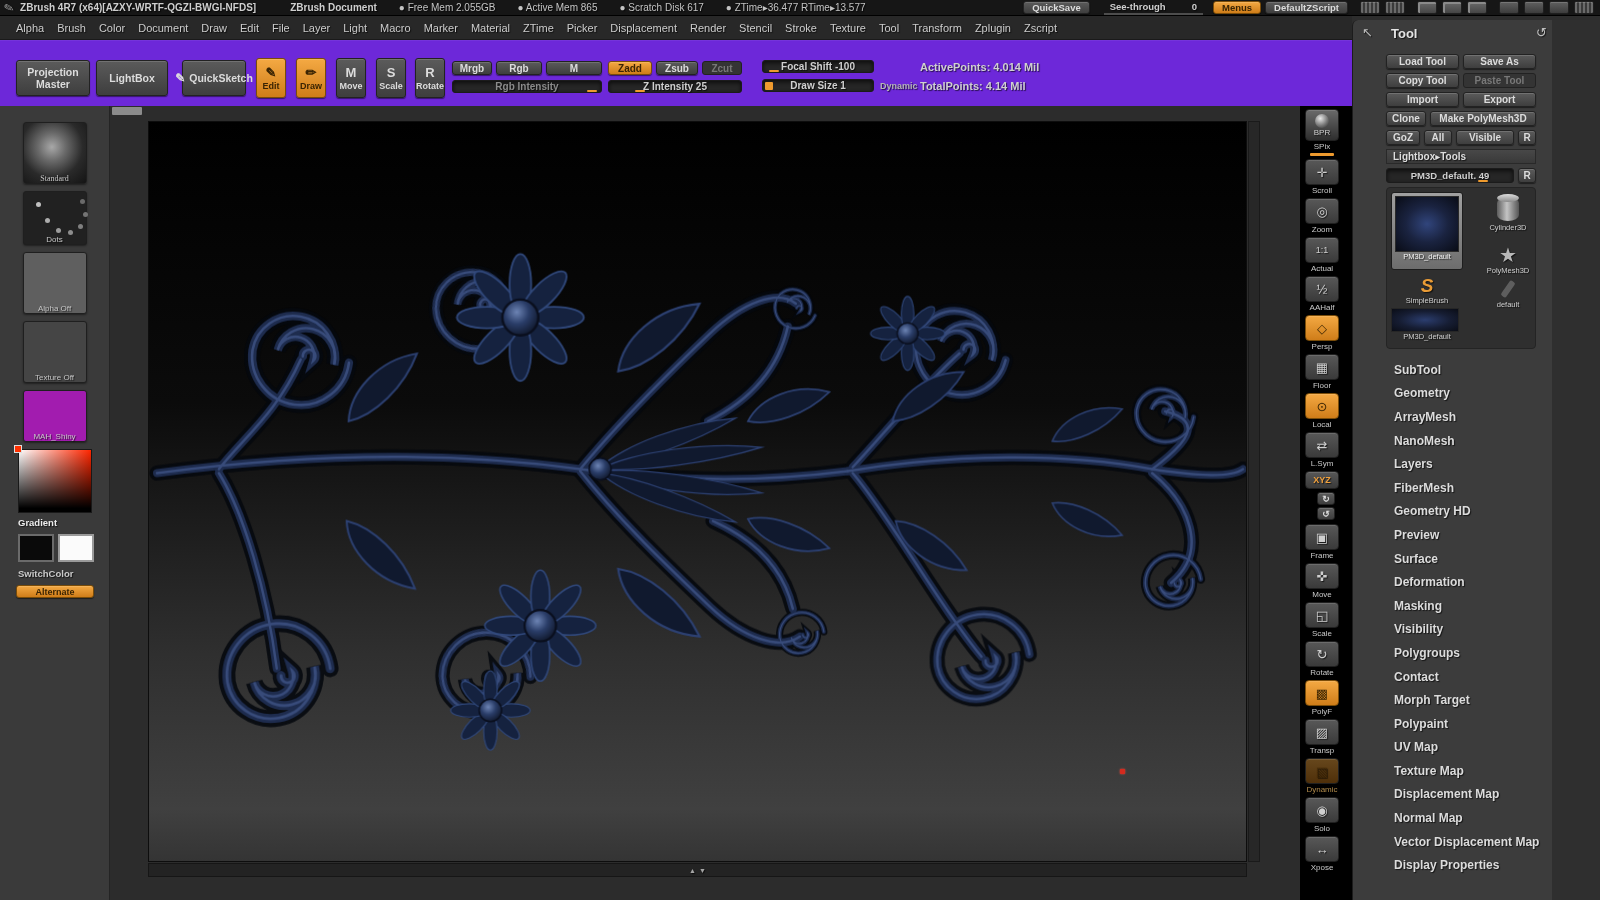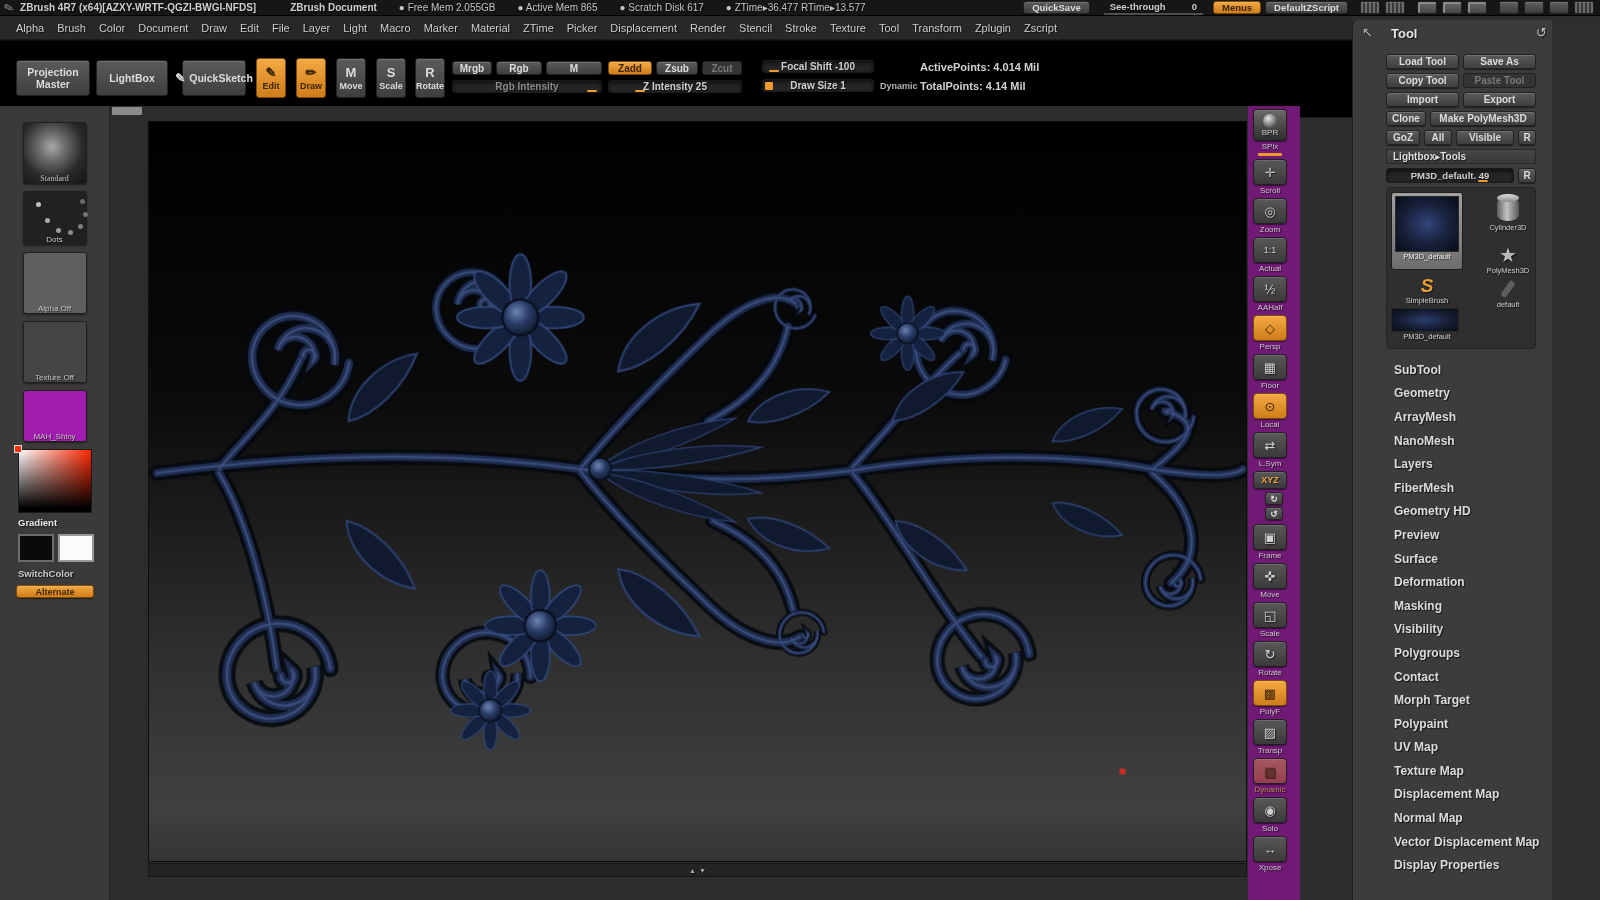--- a/index.html
+++ b/index.html
@@ -33,21 +33,21 @@
   .tb-ico.stripes { background:repeating-linear-gradient(90deg,#6a6a6a 0 2px,#3a3a3a 2px 4px); }
   .tb-ico.page { background:linear-gradient(#6a6a6a,#454545); box-shadow:inset 2px 2px 0 #8a8a8a; }
 
   
   #menubar { position:absolute; left:0; top:16px; width:1352px; height:24px; background:#282828;
     border-bottom:1px solid #1a1a1a; display:flex; align-items:center; gap:13px; padding-left:16px;
     font-size:11px; color:#cccccc; }
   #menubar .mi { cursor:default; }
 
   
-  #shelf { position:absolute; left:0; top:40px; width:1352px; height:78px; background:#000000;
+  #shelf { position:absolute; left:0; top:40px; width:1352px; height:78px; background:#6d28d9;
     border-bottom:1px solid #1d1d1d; box-shadow:inset 0 1px 0 rgba(255,255,255,.06); }
   #shelf > * { position:absolute; }
   .big-btn { font-size:10.5px; line-height:12px; flex-direction:column; }
   .mode-btn { width:30px; height:40px; flex-direction:column; font-size:9px; gap:1px; }
   .mode-btn .mico { font-size:13px; line-height:14px; }
   .small-btn { height:14px; font-size:10px; }
   .pts { font-size:11px; font-weight:bold; color:#d0d0d0; }
   .dyn { font-size:9px; color:#b5b5b5; font-weight:bold; }
   .handle { position:absolute; left:2px; top:2px; width:8px; height:8px; background:#ee9a2e; border-radius:1px; }
 
@@ -85,21 +85,21 @@
   #document svg { display:block; width:100%; height:100%; }
   #vscroll { position:absolute; left:1138px; top:15px; width:12px; height:741px; background:#272727;
     border:1px solid #1a1a1a; }
   #hscroll { position:absolute; left:38px; top:757px; width:1099px; height:14px; background:#232323;
     border:1px solid #161616; display:flex; align-items:center; justify-content:center; gap:3px;
     font-size:7px; color:#a5a5a5; }
   .red-marker { position:absolute; left:971px; top:647px; width:5px; height:5px; background:#d42a1e;
     border-radius:1px; box-shadow:0 0 2px #ff5040; }
 
   
-  #right-shelf { position:absolute; left:1248px; top:106px; width:52px; height:794px; background:#701a75; padding-top:3px; }
+  #right-shelf { position:absolute; left:1300px; top:106px; width:52px; height:794px; background:#000000; padding-top:3px; }
   .rcell { width:44px; display:flex; flex-direction:column; align-items:center; margin-bottom:3px; }
   .ricon { width:34px; height:26px; display:flex; align-items:center; justify-content:center;
     background:linear-gradient(#585858,#3a3a3a); border:1px solid #202020; border-radius:4px;
     color:#cfcfcf; font-size:13px; box-shadow:inset 0 1px 0 rgba(255,255,255,.12),0 1px 1px rgba(0,0,0,.5); }
   .ricon.big { height:32px; flex-direction:column; font-size:8px;
     background:linear-gradient(#6a6a6a,#2e2e2e); }
   .bpr-sphere { width:14px; height:14px; border-radius:50%;
     background:radial-gradient(circle at 38% 32%, #e8e8e8, #777 55%, #222); }
   .rcell.active .ricon { background:linear-gradient(#f4a943,#cf7d19); color:#3a2403; border-color:#7a4c08; text-shadow:none; }
   .rcell.ghost .ricon { background:linear-gradient(rgba(244,169,67,.42),rgba(207,125,25,.38)); color:rgba(58,36,3,.65); }

